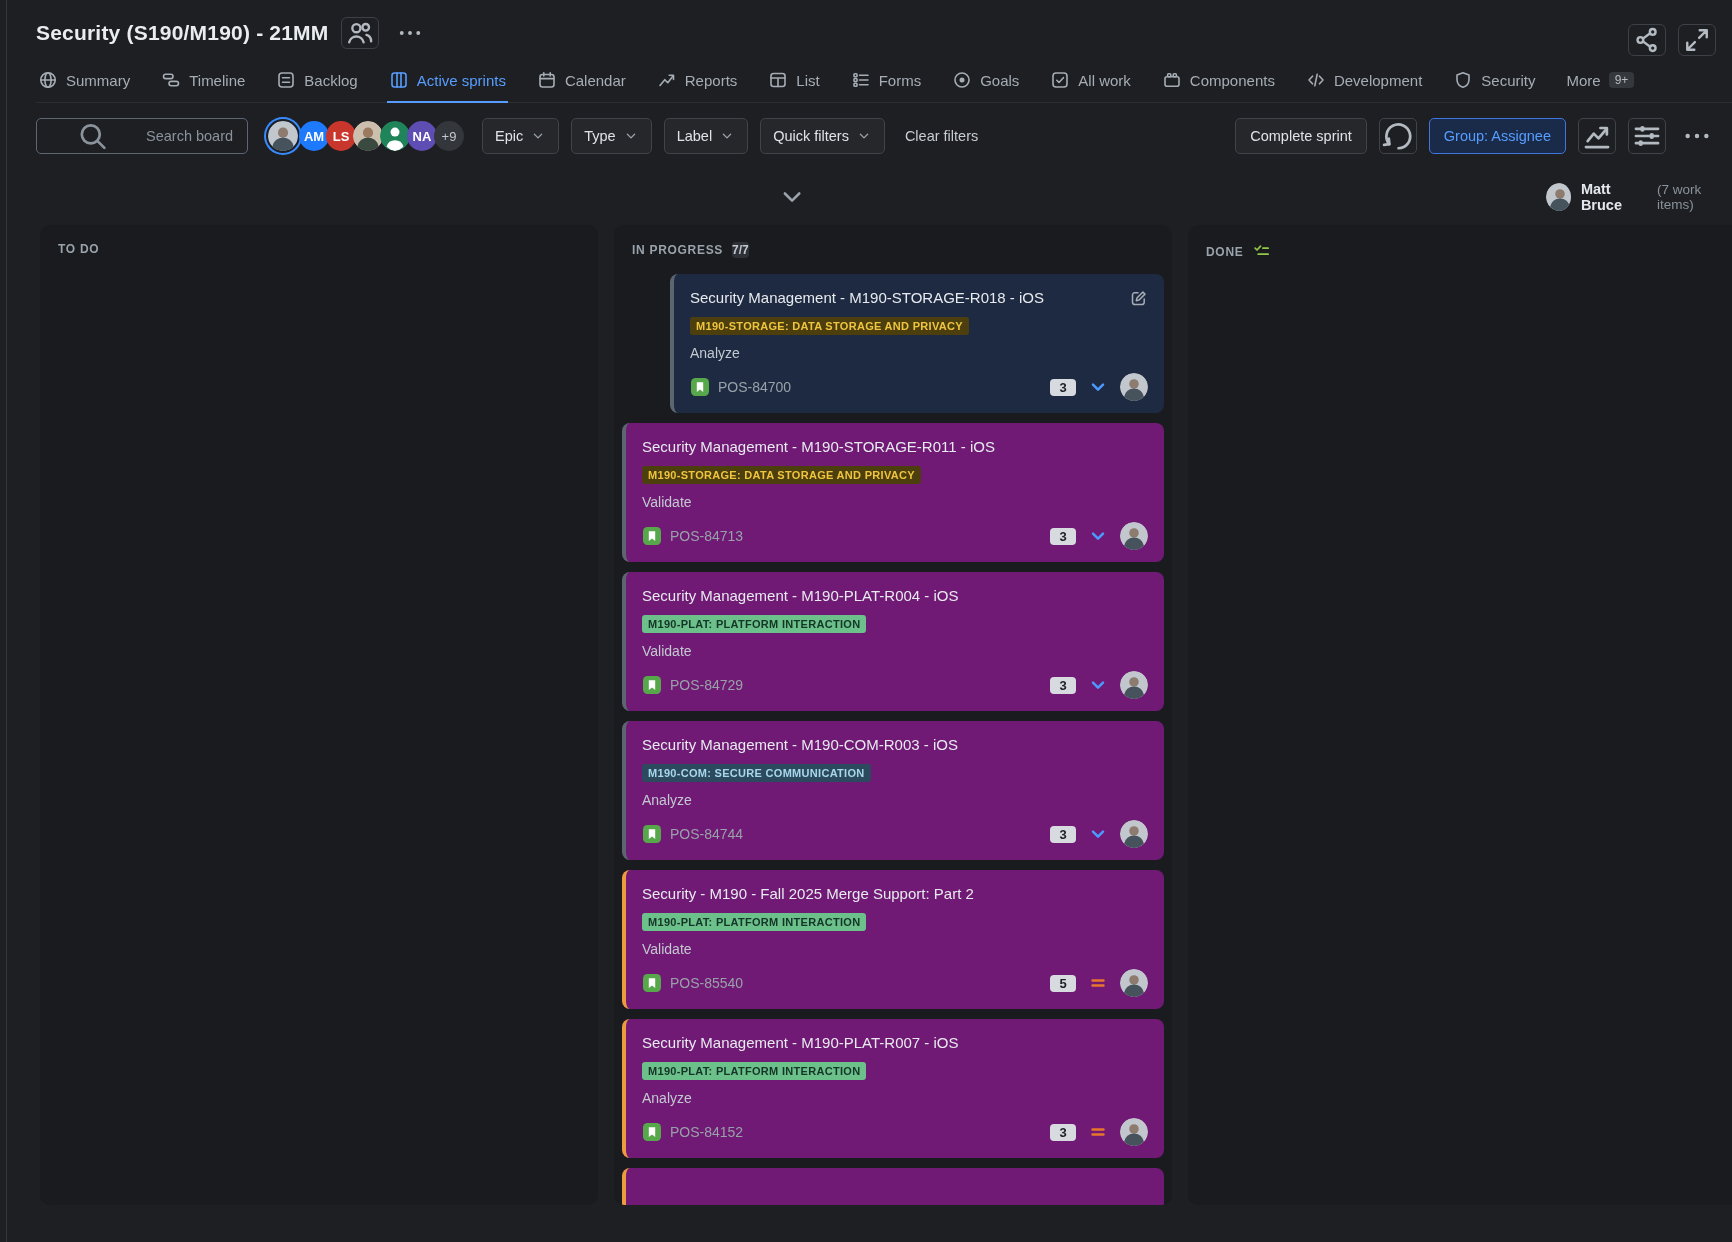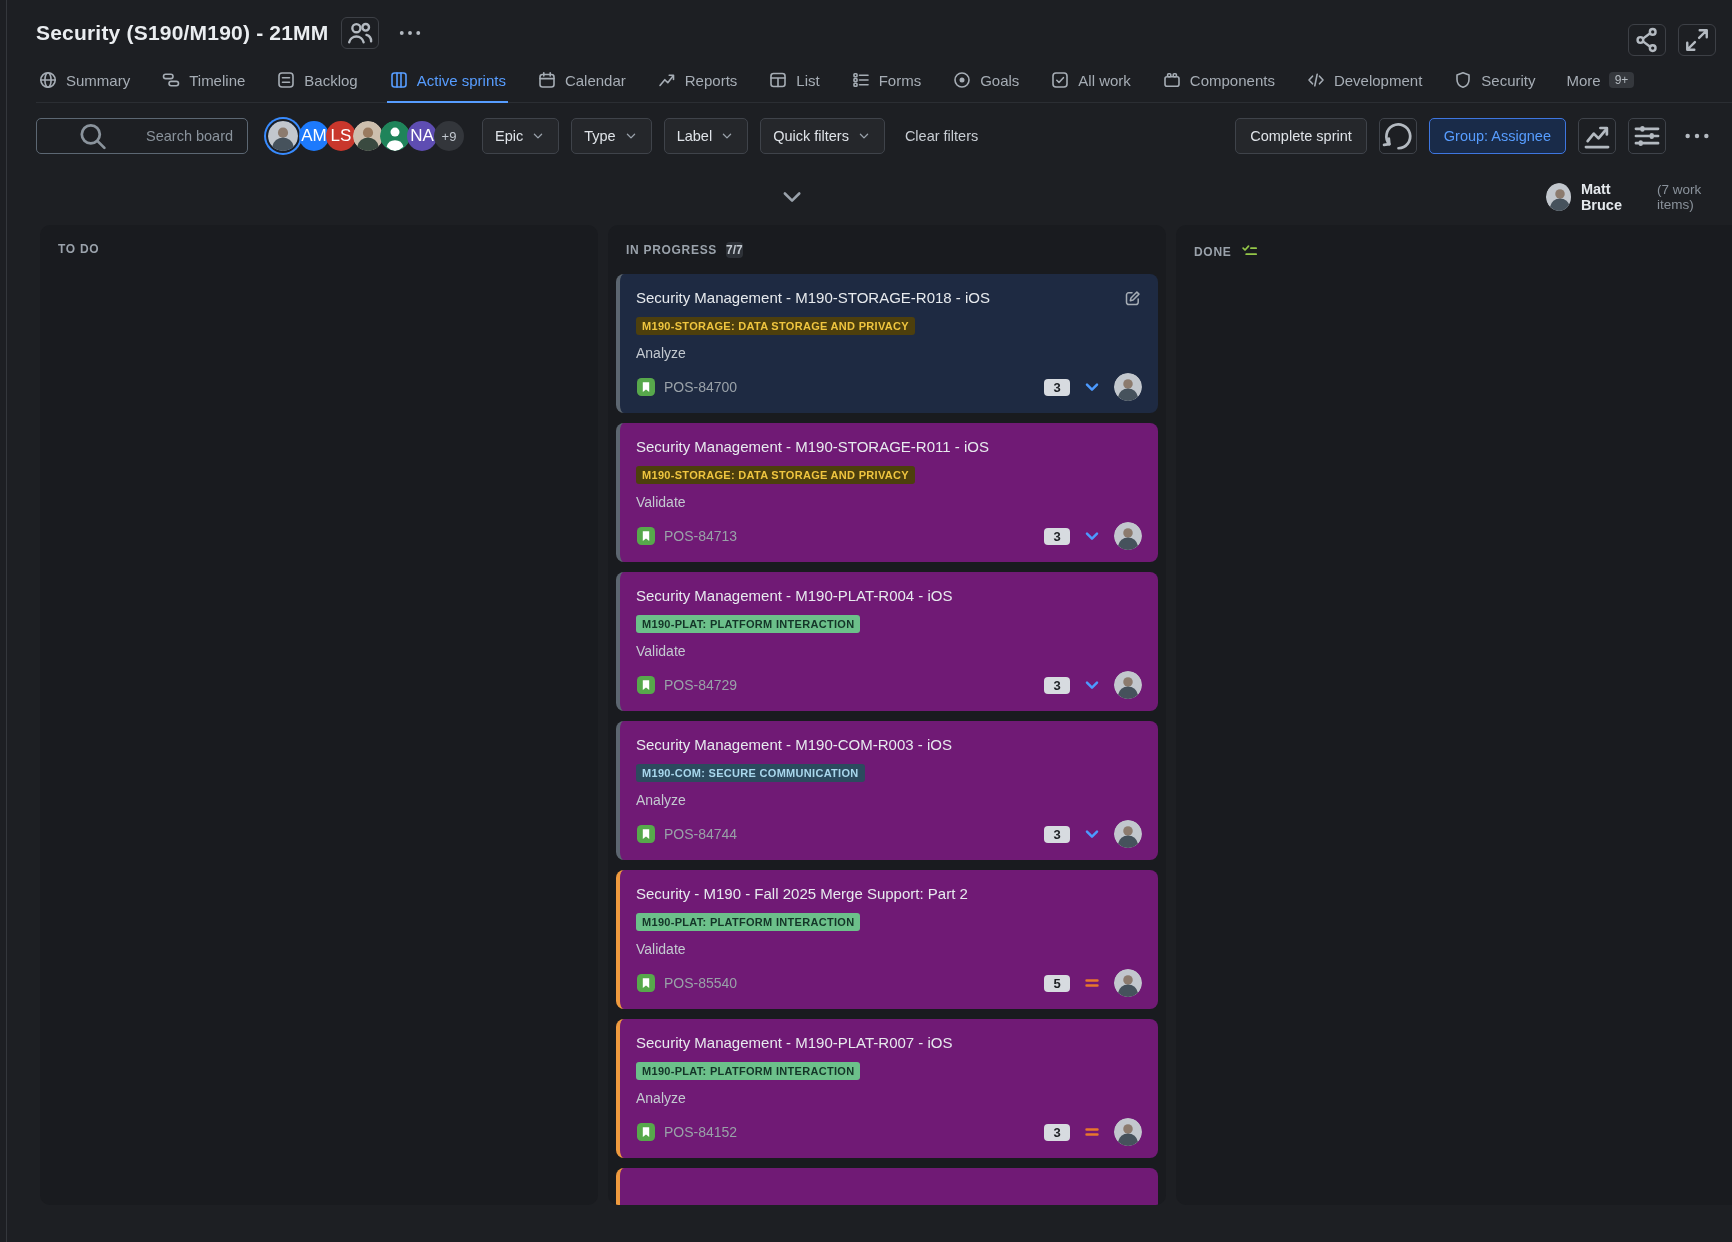--- a/index.html
+++ b/index.html
@@ -35,21 +35,21 @@
   
   .toolbar { display:flex; align-items:center; gap:12px; padding:14px 16px 0 36px; height:52px; }
   .search-box { display:flex; align-items:center; gap:8px; width:212px; height:36px;
     border:1px solid #5c6773; border-radius:5px; padding:0 10px; color:#8a939c; }
   .search-box svg { width:17px; height:17px; flex:none; }
   .search-box input { background:transparent; border:none; outline:none; color:#dfe3e8; width:100%;
     font-size:14.5px; font-family:"Liberation Sans", sans-serif; }
   .search-box input::placeholder { color:#8a939c; }
   .avatar-stack { display:flex; align-items:center; margin-left:8px; }
   .av { width:30px; height:30px; border-radius:50%; display:flex; align-items:center; justify-content:center;
-    font-size:17px; font-weight:400; color:#fff; margin-left:-3px; cursor:pointer; position:relative; }
+    font-size:13px; font-weight:700; color:#fff; margin-left:-3px; cursor:pointer; position:relative; }
   .av svg { width:30px; height:30px; border-radius:50%; display:block; }
   .av.ring { box-shadow:0 0 0 2px #1d1f23, 0 0 0 4px #388bff; margin-right:4px; margin-left:0; }
   .av.overflow { background:#33363b; color:#c2c8cf; font-weight:400; font-size:13px; }
   .filter-btn { display:flex; align-items:center; gap:7px; height:36px; padding:0 12px;
     background:#25272b; border:1px solid #3f434a; border-radius:5px; color:#dfe3e8; font-size:14.5px; cursor:pointer; }
   .filter-btn svg { width:16px; height:16px; color:#9aa2ab; }
   .link-btn { color:#c8cdd3; font-size:14.5px; cursor:pointer; margin-left:8px; background:none; border:none;
     font-family:"Liberation Sans", sans-serif; }
   .toolbar-right { margin-left:auto; display:flex; align-items:center; gap:12px; }
   .btn { height:36px; padding:0 14px; border:1px solid #3f434a; border-radius:5px; background:#25272b;
@@ -65,34 +65,34 @@
   
   .canvas { padding-left:36px; margin-top:26px; }
   .swimlane { display:flex; align-items:center; gap:10px; height:32px; padding-left:12px; }
   .swimlane .chev { color:#9aa2ab; width:18px; height:18px; cursor:pointer; }
   .swimlane .sw-av { width:28px; height:28px; border-radius:50%; overflow:hidden; }
   .swimlane .sw-av svg { width:28px; height:28px; display:block; }
   .sw-name { font-size:14.5px; font-weight:600; color:#e4e8ec; }
   .sw-count { font-size:13.5px; color:#8a929b; }
 
   
-  .board { display:flex; gap:10px; margin-top:12px; padding-left:4px; height:980px; }
+  .board { display:flex; gap:16px; margin-top:12px; padding-left:4px; height:980px; }
   .column { background:#191b1f; border-radius:10px; width:558px; flex:none; display:flex; flex-direction:column;
     overflow:hidden; }
   .column.col-done { width:760px; }
   .col-header { display:flex; align-items:center; gap:9px; padding:17px 18px 8px; font-size:12px; font-weight:700;
     letter-spacing:.7px; color:#9aa2ab; }
   .col-count { background:#2e3238; color:#c2c8cf; border-radius:4px; padding:1px 0; font-size:12px;
     letter-spacing:0; }
   .col-header .done-ico { width:19px; height:19px; color:#94c748; }
   .cards { padding:8px; display:flex; flex-direction:column; gap:10px; overflow:hidden; flex:1; }
 
   .card { background:#701a75; border-radius:8px; border-left:4px solid #5c6670; padding:13px 16px 12px;
     cursor:pointer; }
-  .card.selected { background:#1e2a42; }
+  .card.selected { background:#1e2a42;margin-left:48px; }
   .card.accent-orange { border-left-color:#ee9a3f; }
   .card.partial { height:90px; flex:none; }
   .card-title-row { display:flex; align-items:flex-start; gap:10px; }
   .card-title { font-size:15px; line-height:1.4; color:#e7eaee; flex:1; }
   .edit-ico { width:19px; height:19px; color:#a6adb5; flex:none; margin-top:2px; cursor:pointer; }
   .lz { display:inline-block; margin-top:9px; font-size:11px; font-weight:700; letter-spacing:.3px;
     padding:3px 6px; border-radius:3px; text-transform:uppercase; }
   .card-status { margin-top:10px; font-size:14px; color:#c3c9d0; }
   .card-footer { margin-top:12px; display:flex; align-items:center; gap:8px; }
   .story-ico { width:20px; height:20px; flex:none; }

